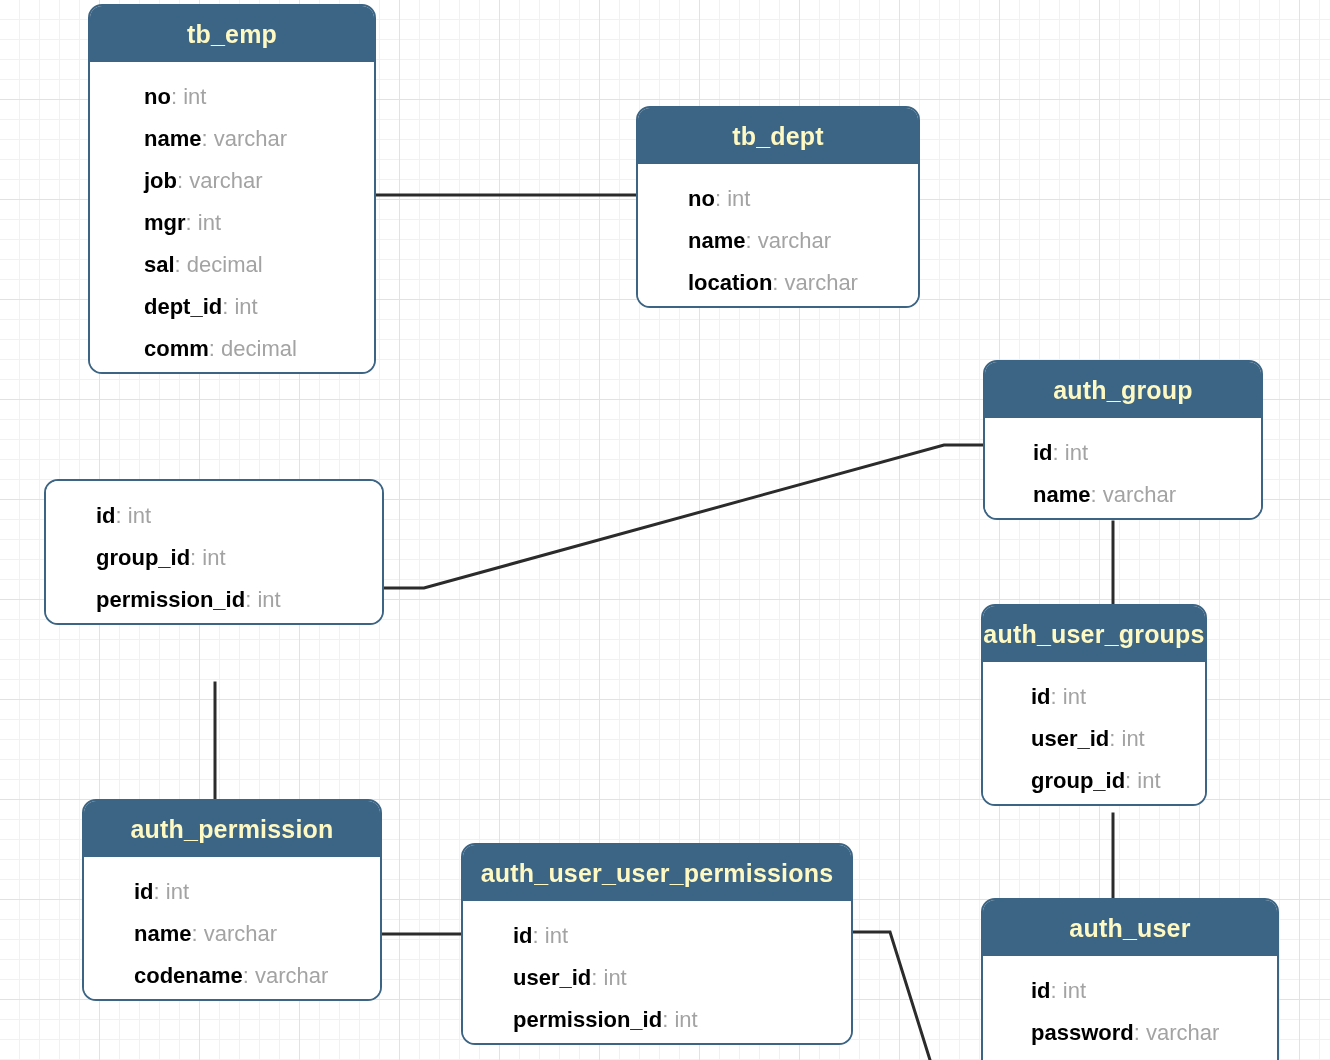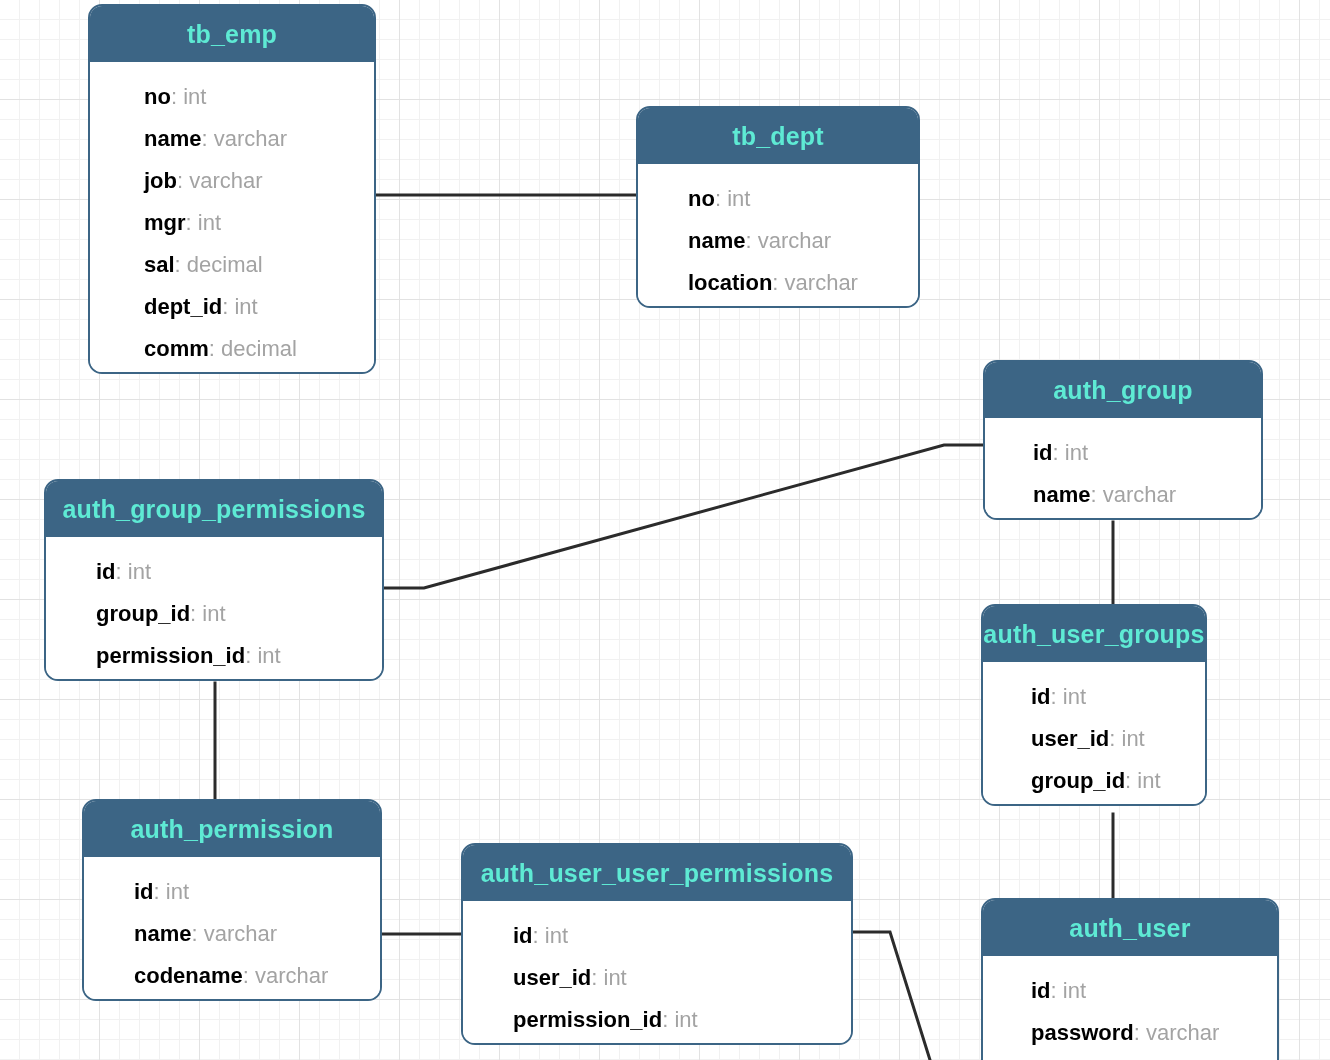--- a/index.html
+++ b/index.html
@@ -38,21 +38,21 @@
   .entity {
     position: absolute;
     box-sizing: border-box;
     border-radius: 14px;
     background: #ffffff;
     border: 2px solid #3c6585;
     overflow: hidden;
   }
   .entity-header {
     background: #3c6585;
-    color: #5eead4;
+    color: #fef9c3;
     font-size: 25px;
     font-weight: bold;
     text-align: center;
     line-height: 56px;
     height: 56px;
     letter-spacing: 0.2px;
     white-space: nowrap;
   }
   .entity-body {
     padding: 14px 0 2px 0;
@@ -133,21 +133,20 @@
 
   <div class="entity" id="ent-auth_group">
     <div class="entity-header">auth_group</div>
     <div class="entity-body">
       <div class="field"><span class="fname">id</span><span class="ftype">: </span><span class="ftype">int</span></div>
       <div class="field"><span class="fname">name</span><span class="ftype">: </span><span class="ftype">varchar</span></div>
     </div>
   </div>
 
   <div class="entity" id="ent-auth_group_permissions">
-    <div class="entity-header">auth_group_permissions</div>
     <div class="entity-body">
       <div class="field"><span class="fname">id</span><span class="ftype">: </span><span class="ftype">int</span></div>
       <div class="field"><span class="fname">group_id</span><span class="ftype">: </span><span class="ftype">int</span></div>
       <div class="field"><span class="fname">permission_id</span><span class="ftype">: </span><span class="ftype">int</span></div>
     </div>
   </div>
 
   <div class="entity" id="ent-auth_user_groups">
     <div class="entity-header">auth_user_groups</div>
     <div class="entity-body">

